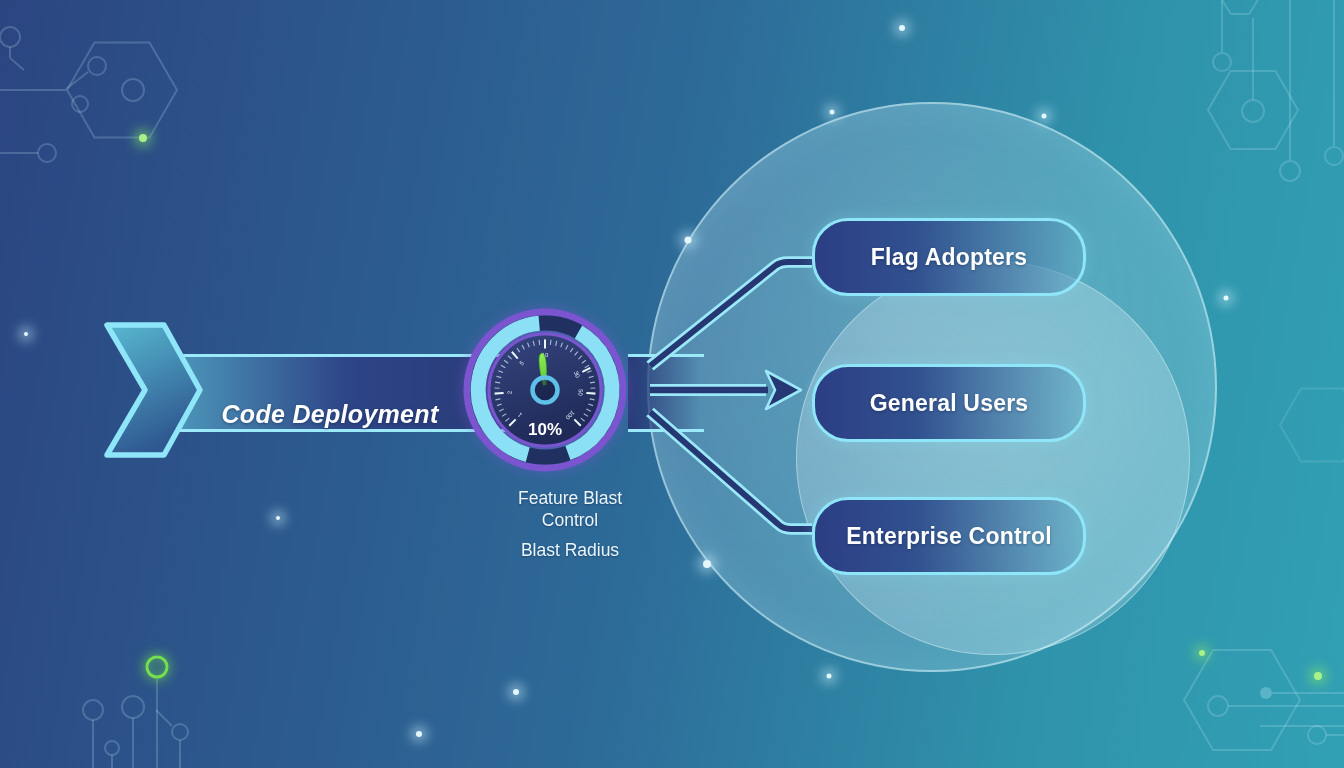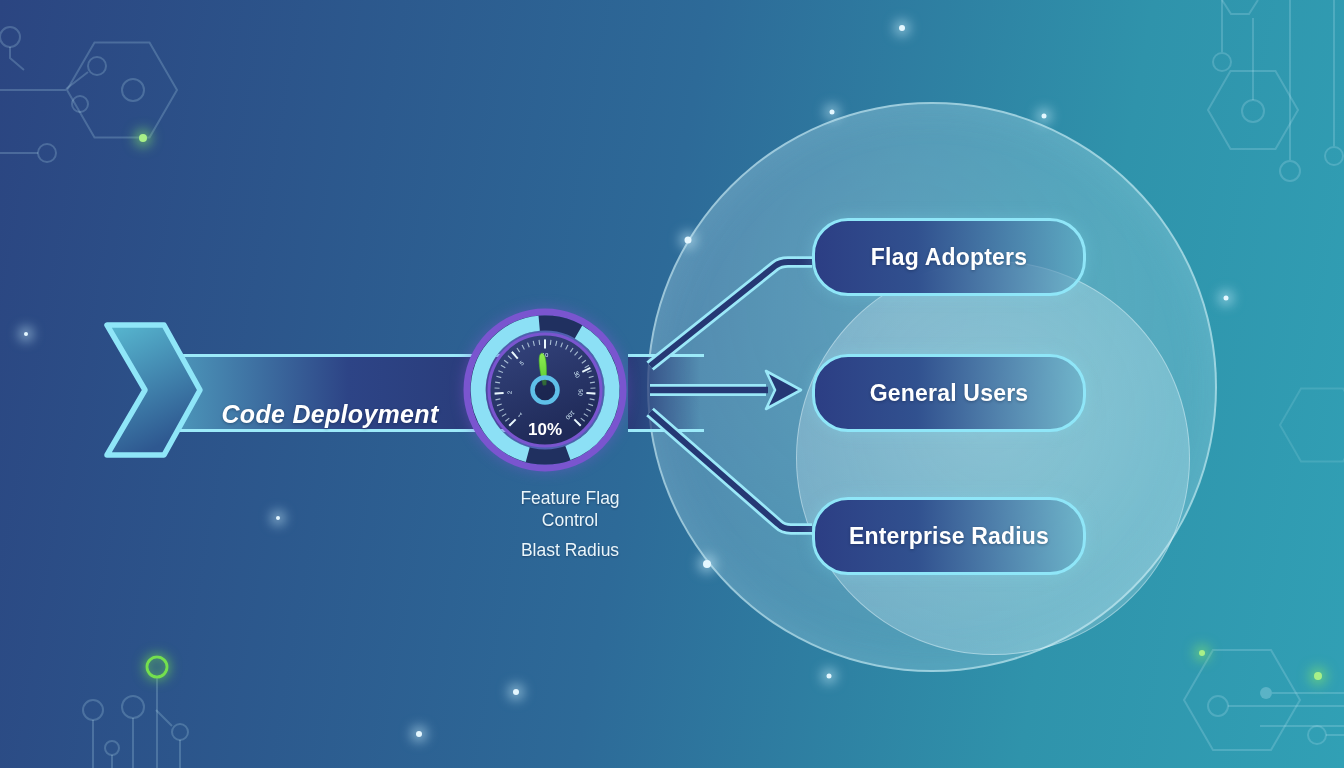--- a/index.html
+++ b/index.html
@@ -258,25 +258,25 @@
       </g>
     <g transform="rotate(-5 85 85)">
       <path d="M85,48 C89.5,48.5 89,62 86.5,80 L83.5,80 C81,62 80.5,48.5 85,48 Z" fill="url(#needleGrad)" stroke="#4db828" stroke-width="0.6"></path>
     </g>
     <circle cx="85" cy="85" r="12.5" fill="rgba(18,28,64,0.55)" stroke="#5fc0e8" stroke-width="4.5"></circle>
     <text x="85" y="130" text-anchor="middle" fill="#ffffff" font-size="17" font-weight="bold" font-family="Liberation Sans, DejaVu Sans, sans-serif">10%</text>
   </svg>
 </div>
 
 <div class="gauge-caption">
-  <div class="cap1">Feature Flag Control</div>
+  <div class="cap1">Feature Blast Control</div>
   <div class="cap2">Blast Radius</div>
 </div>
 
 <div class="pill" style="top:218px;">
   <span>Flag Adopters</span>
 </div>
-<div class="pill" style="top:354px;">
+<div class="pill" style="top:364px;">
   <span>General Users</span>
 </div>
 <div class="pill" style="top:497px;">
-  <span>Enterprise Radius</span>
+  <span>Enterprise Control</span>
 </div>
 
 </body></html>

